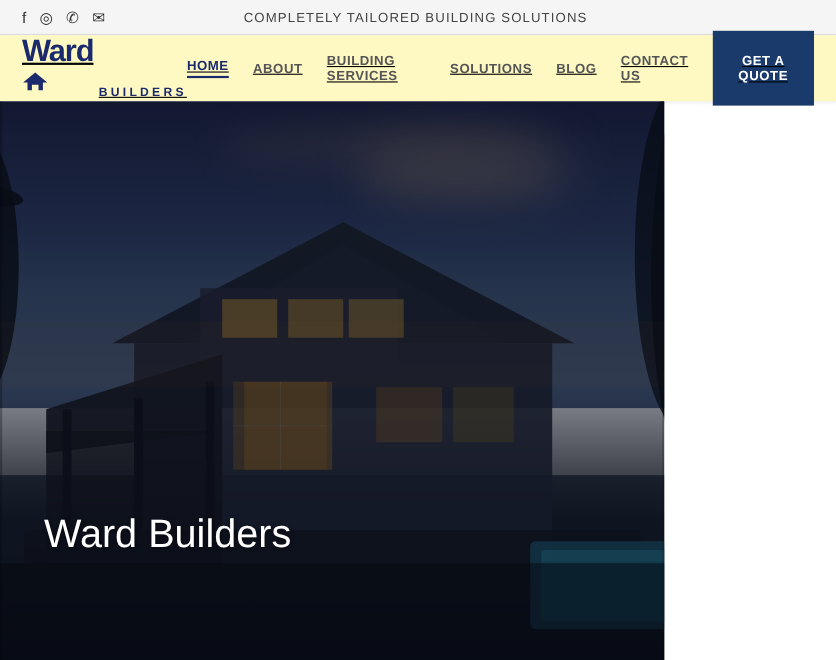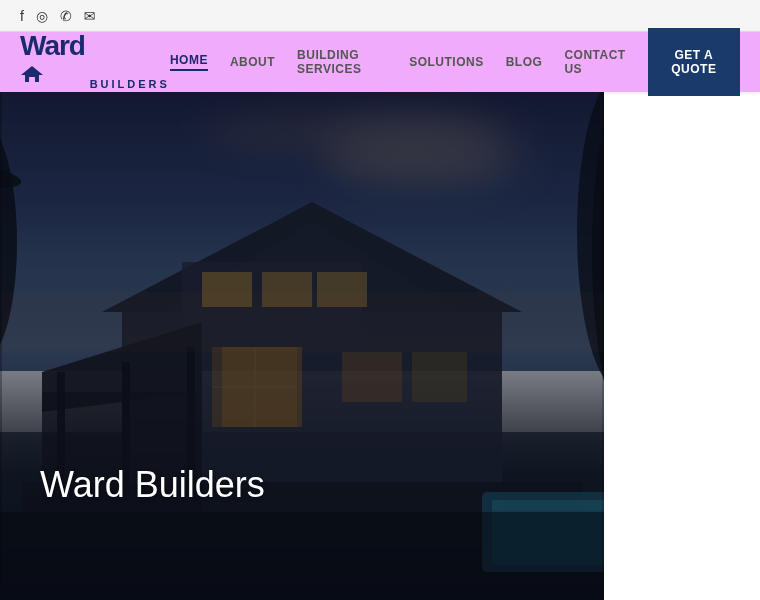--- a/index.html
+++ b/index.html
@@ -28,27 +28,28 @@
     .top-bar-tagline {
       font-size: 12px;
       color: #444;
       font-weight: 500;
       letter-spacing: 1px;
       text-transform: uppercase;
     }
 
     
     .navbar {
-      background: #f0abfc;
+      background: #fef9c3;
       height: 60px;
       display: flex;
       align-items: center;
       justify-content: space-between;
       padding: 0 20px;
       box-shadow: 0 1px 4px rgba(0,0,0,0.1);
+      text-decoration: underline;
     }
     .logo {
       display: flex;
       align-items: center;
     }
     .logo-text {
       font-size: 28px;
       font-weight: 900;
       color: #1a2a6c;
       letter-spacing: -1px;
@@ -166,20 +167,21 @@
 </head>
 <body>
 
 <div class="top-bar">
   <div class="top-bar-icons">
     <span title="Facebook">f</span>
     <span title="Instagram">◎</span>
     <span title="Phone">✆</span>
     <span title="Email">✉</span>
   </div>
+  <div class="top-bar-tagline">COMPLETELY TAILORED BUILDING SOLUTIONS</div>
   <div style="width:80px"></div>
 </div>
 
 <nav class="navbar">
   <div class="logo">
     <span class="logo-text">
       <span>Ward</span><span style="display:inline-block;position:relative;top:-4px;margin:0 0px;">
         
         <svg width="22" height="18" viewBox="0 0 22 18" style="vertical-align:middle;margin:0 1px;position:relative;top:-2px;">
           <polygon points="11,1 22,10 18,10 18,17 14,17 14,12 8,12 8,17 4,17 4,10 0,10" fill="#1a2a6c"></polygon>

